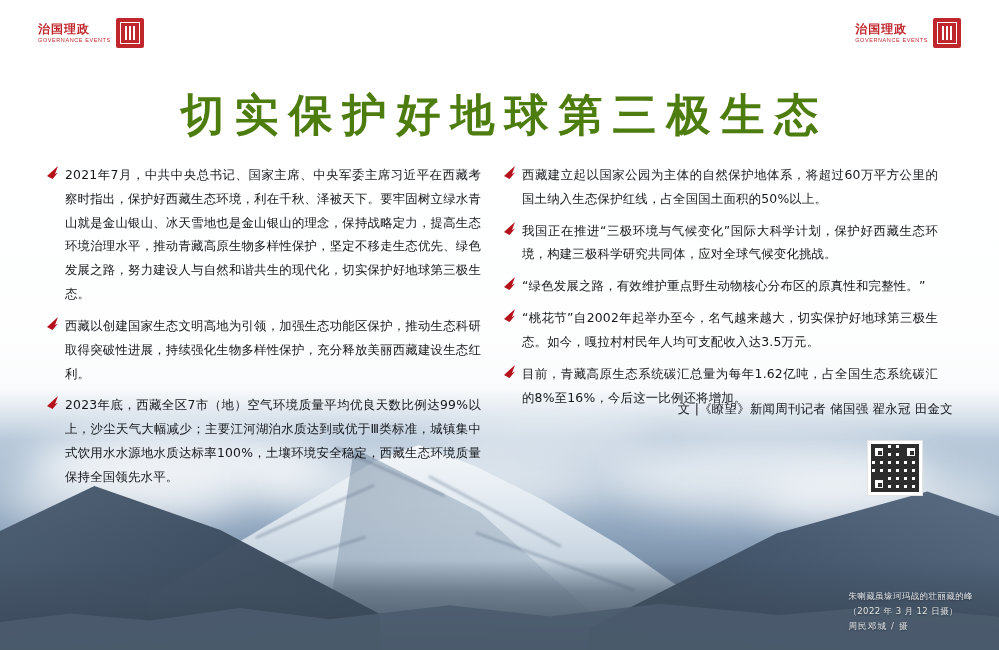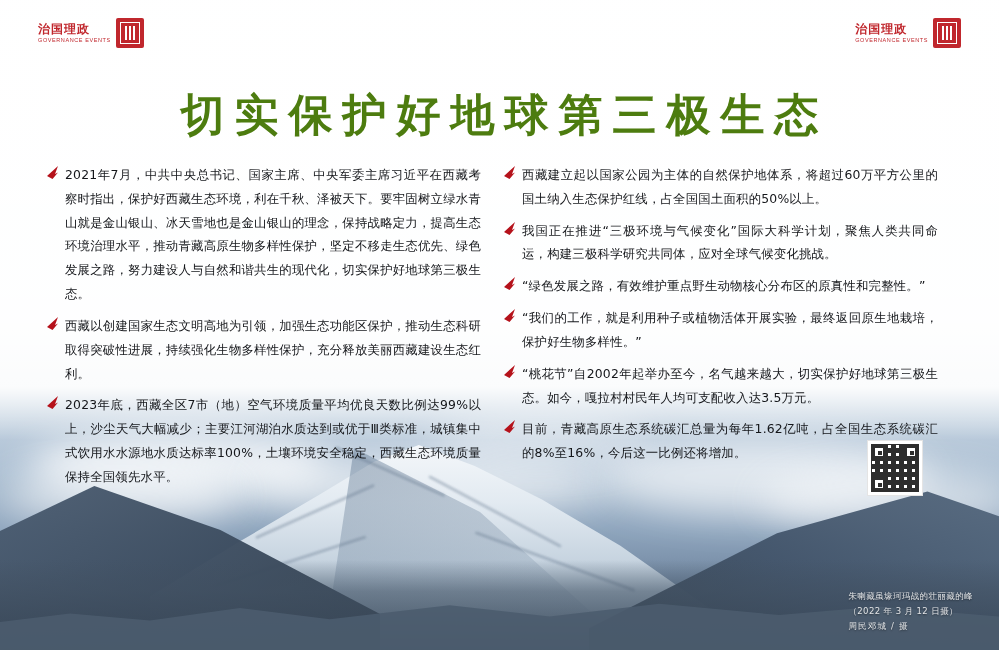--- a/index.html
+++ b/index.html
@@ -356,57 +356,50 @@
             </svg>
         </span>
         <span class="bullet-text">西藏建立起以国家公园为主体的自然保护地体系，将超过60万平方公里的国土纳入生态保护红线，占全国国土面积的50%以上。</span>
       </div>
       <div class="bullet-item">
         <span class="arrow-icon">
           <svg width="14" height="16" viewBox="0 0 14 16">
               <path d="M1 11 L12 1 L9 9 L12 7.5 L6.5 14 Z" fill="#b5121b"></path>
             </svg>
         </span>
-        <span class="bullet-text">我国正在推进“三极环境与气候变化”国际大科学计划，聚焦人类共同命运，构建三极科学研究共同体，应对全球气候变化挑战。</span>
+        <span class="bullet-text">我国正在推进“三极环境与气候变化”国际大科学计划，保护好西藏生态环境，构建三极科学研究共同体，应对全球气候变化挑战。</span>
       </div>
       <div class="bullet-item">
         <span class="arrow-icon">
           <svg width="14" height="16" viewBox="0 0 14 16">
               <path d="M1 11 L12 1 L9 9 L12 7.5 L6.5 14 Z" fill="#b5121b"></path>
             </svg>
         </span>
         <span class="bullet-text">“绿色发展之路，有效维护重点野生动物核心分布区的原真性和完整性。”</span>
       </div>
       <div class="bullet-item">
         <span class="arrow-icon">
           <svg width="14" height="16" viewBox="0 0 14 16">
               <path d="M1 11 L12 1 L9 9 L12 7.5 L6.5 14 Z" fill="#b5121b"></path>
             </svg>
         </span>
-        <span class="bullet-text">“我们的工作，就是利用种子或植物活体开展实验，最终返回原生地栽培，保护好生物多样性。”</span>
-      </div>
-      <div class="bullet-item">
-        <span class="arrow-icon">
-          <svg width="14" height="16" viewBox="0 0 14 16">
-              <path d="M1 11 L12 1 L9 9 L12 7.5 L6.5 14 Z" fill="#b5121b"></path>
-            </svg>
-        </span>
         <span class="bullet-text">“桃花节”自2002年起举办至今，名气越来越大，切实保护好地球第三极生态。如今，嘎拉村村民年人均可支配收入达3.5万元。</span>
       </div>
       <div class="bullet-item">
         <span class="arrow-icon">
           <svg width="14" height="16" viewBox="0 0 14 16">
               <path d="M1 11 L12 1 L9 9 L12 7.5 L6.5 14 Z" fill="#b5121b"></path>
             </svg>
         </span>
         <span class="bullet-text">目前，青藏高原生态系统碳汇总量为每年1.62亿吨，占全国生态系统碳汇的8%至16%，今后这一比例还将增加。</span>
       </div>
     </div>
   </div>
 
+  <div class="byline">文 |《瞭望》新闻周刊记者 储国强 翟永冠 田金文</div>
 
   <div class="qr">
     <div class="qr-inner">
       <span class="qr-eye tl"></span>
       <span class="qr-eye tr"></span>
       <span class="qr-eye bl"></span>
     </div>
   </div>
 
   <div class="caption">

